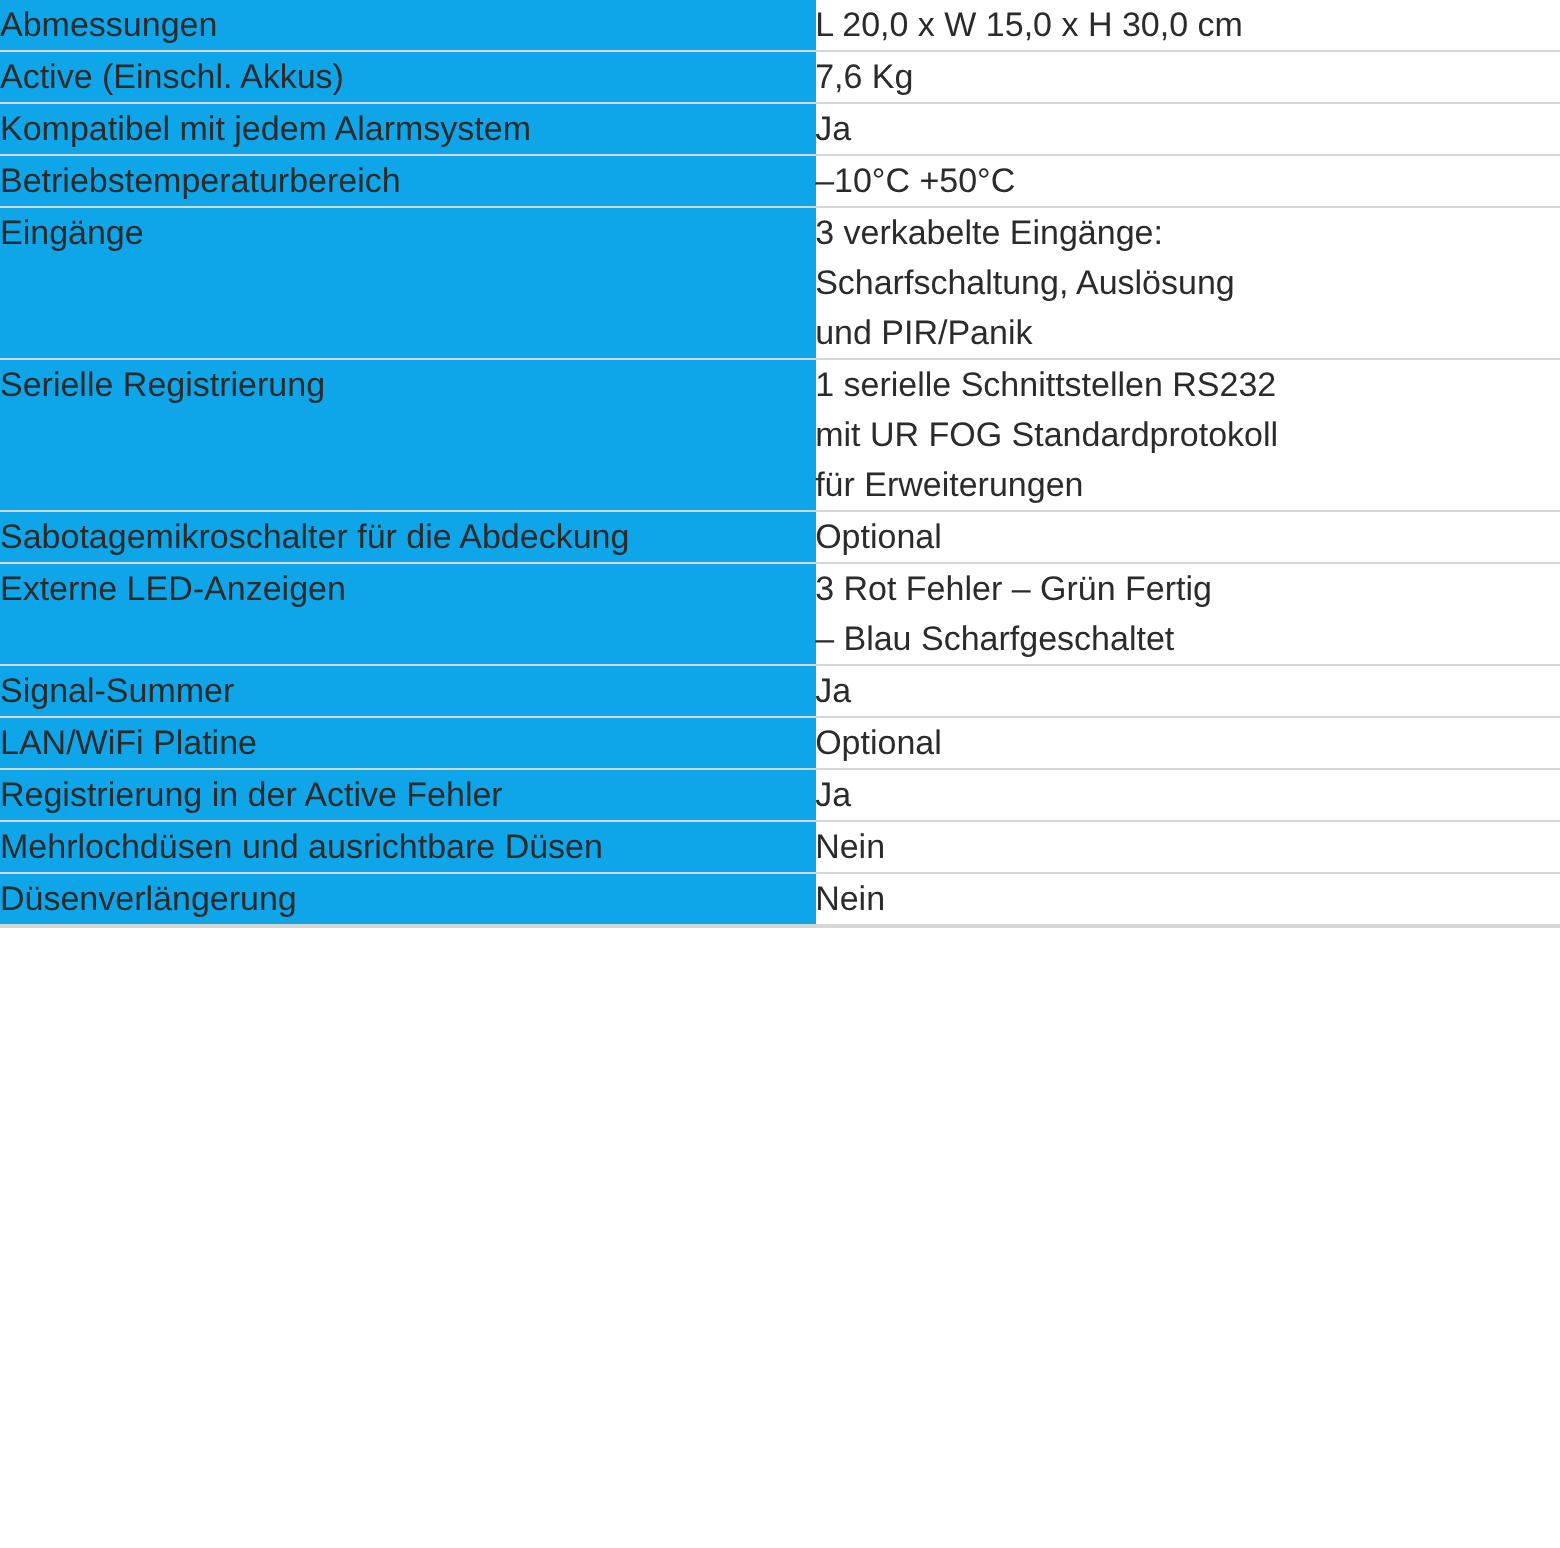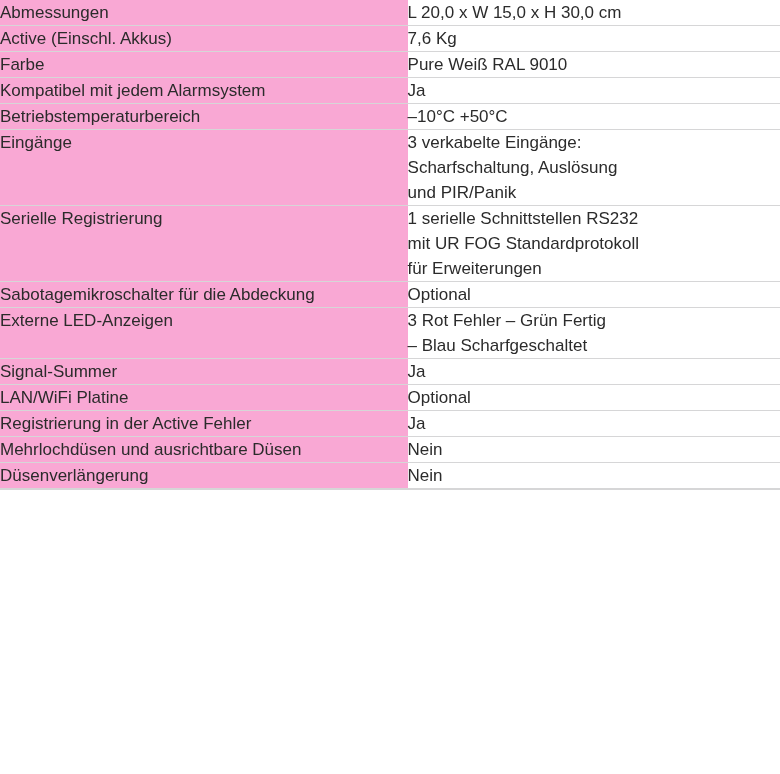--- a/index.html
+++ b/index.html
@@ -21,21 +21,21 @@
   #spec-table tr {
     background: #ffffff;
   }
   #spec-table td {
     vertical-align: top;
     border-bottom: 1px solid #d6d6d7;
     padding: 0;
   }
   td.label-cell {
     width: 371px;
-    background: #f9a8d4;
+    background: #0ea5e9;
     color: #2b2b2b;
     font-size: 17px;
     line-height: 25px;
     padding: 5px 10px 5px 13px;
     box-sizing: border-box;
   }
   td.value-cell {
     width: 339px;
     background: #ffffff;
     color: #2b2b2b;
@@ -51,24 +51,20 @@
 
 <table id="spec-table">
   <tbody>
       <tr>
         <td class="label-cell">Abmessungen</td>
         <td class="value-cell">L 20,0 x W 15,0 x H 30,0 cm</td>
       </tr>
       <tr>
         <td class="label-cell">Active (Einschl. Akkus)</td>
         <td class="value-cell">7,6 Kg</td>
-      </tr>
-      <tr>
-        <td class="label-cell">Farbe</td>
-        <td class="value-cell">Pure Weiß RAL 9010</td>
       </tr>
       <tr>
         <td class="label-cell">Kompatibel mit jedem Alarmsystem</td>
         <td class="value-cell">Ja</td>
       </tr>
       <tr>
         <td class="label-cell">Betriebstemperaturbereich</td>
         <td class="value-cell">–10°C +50°C</td>
       </tr>
       <tr>

